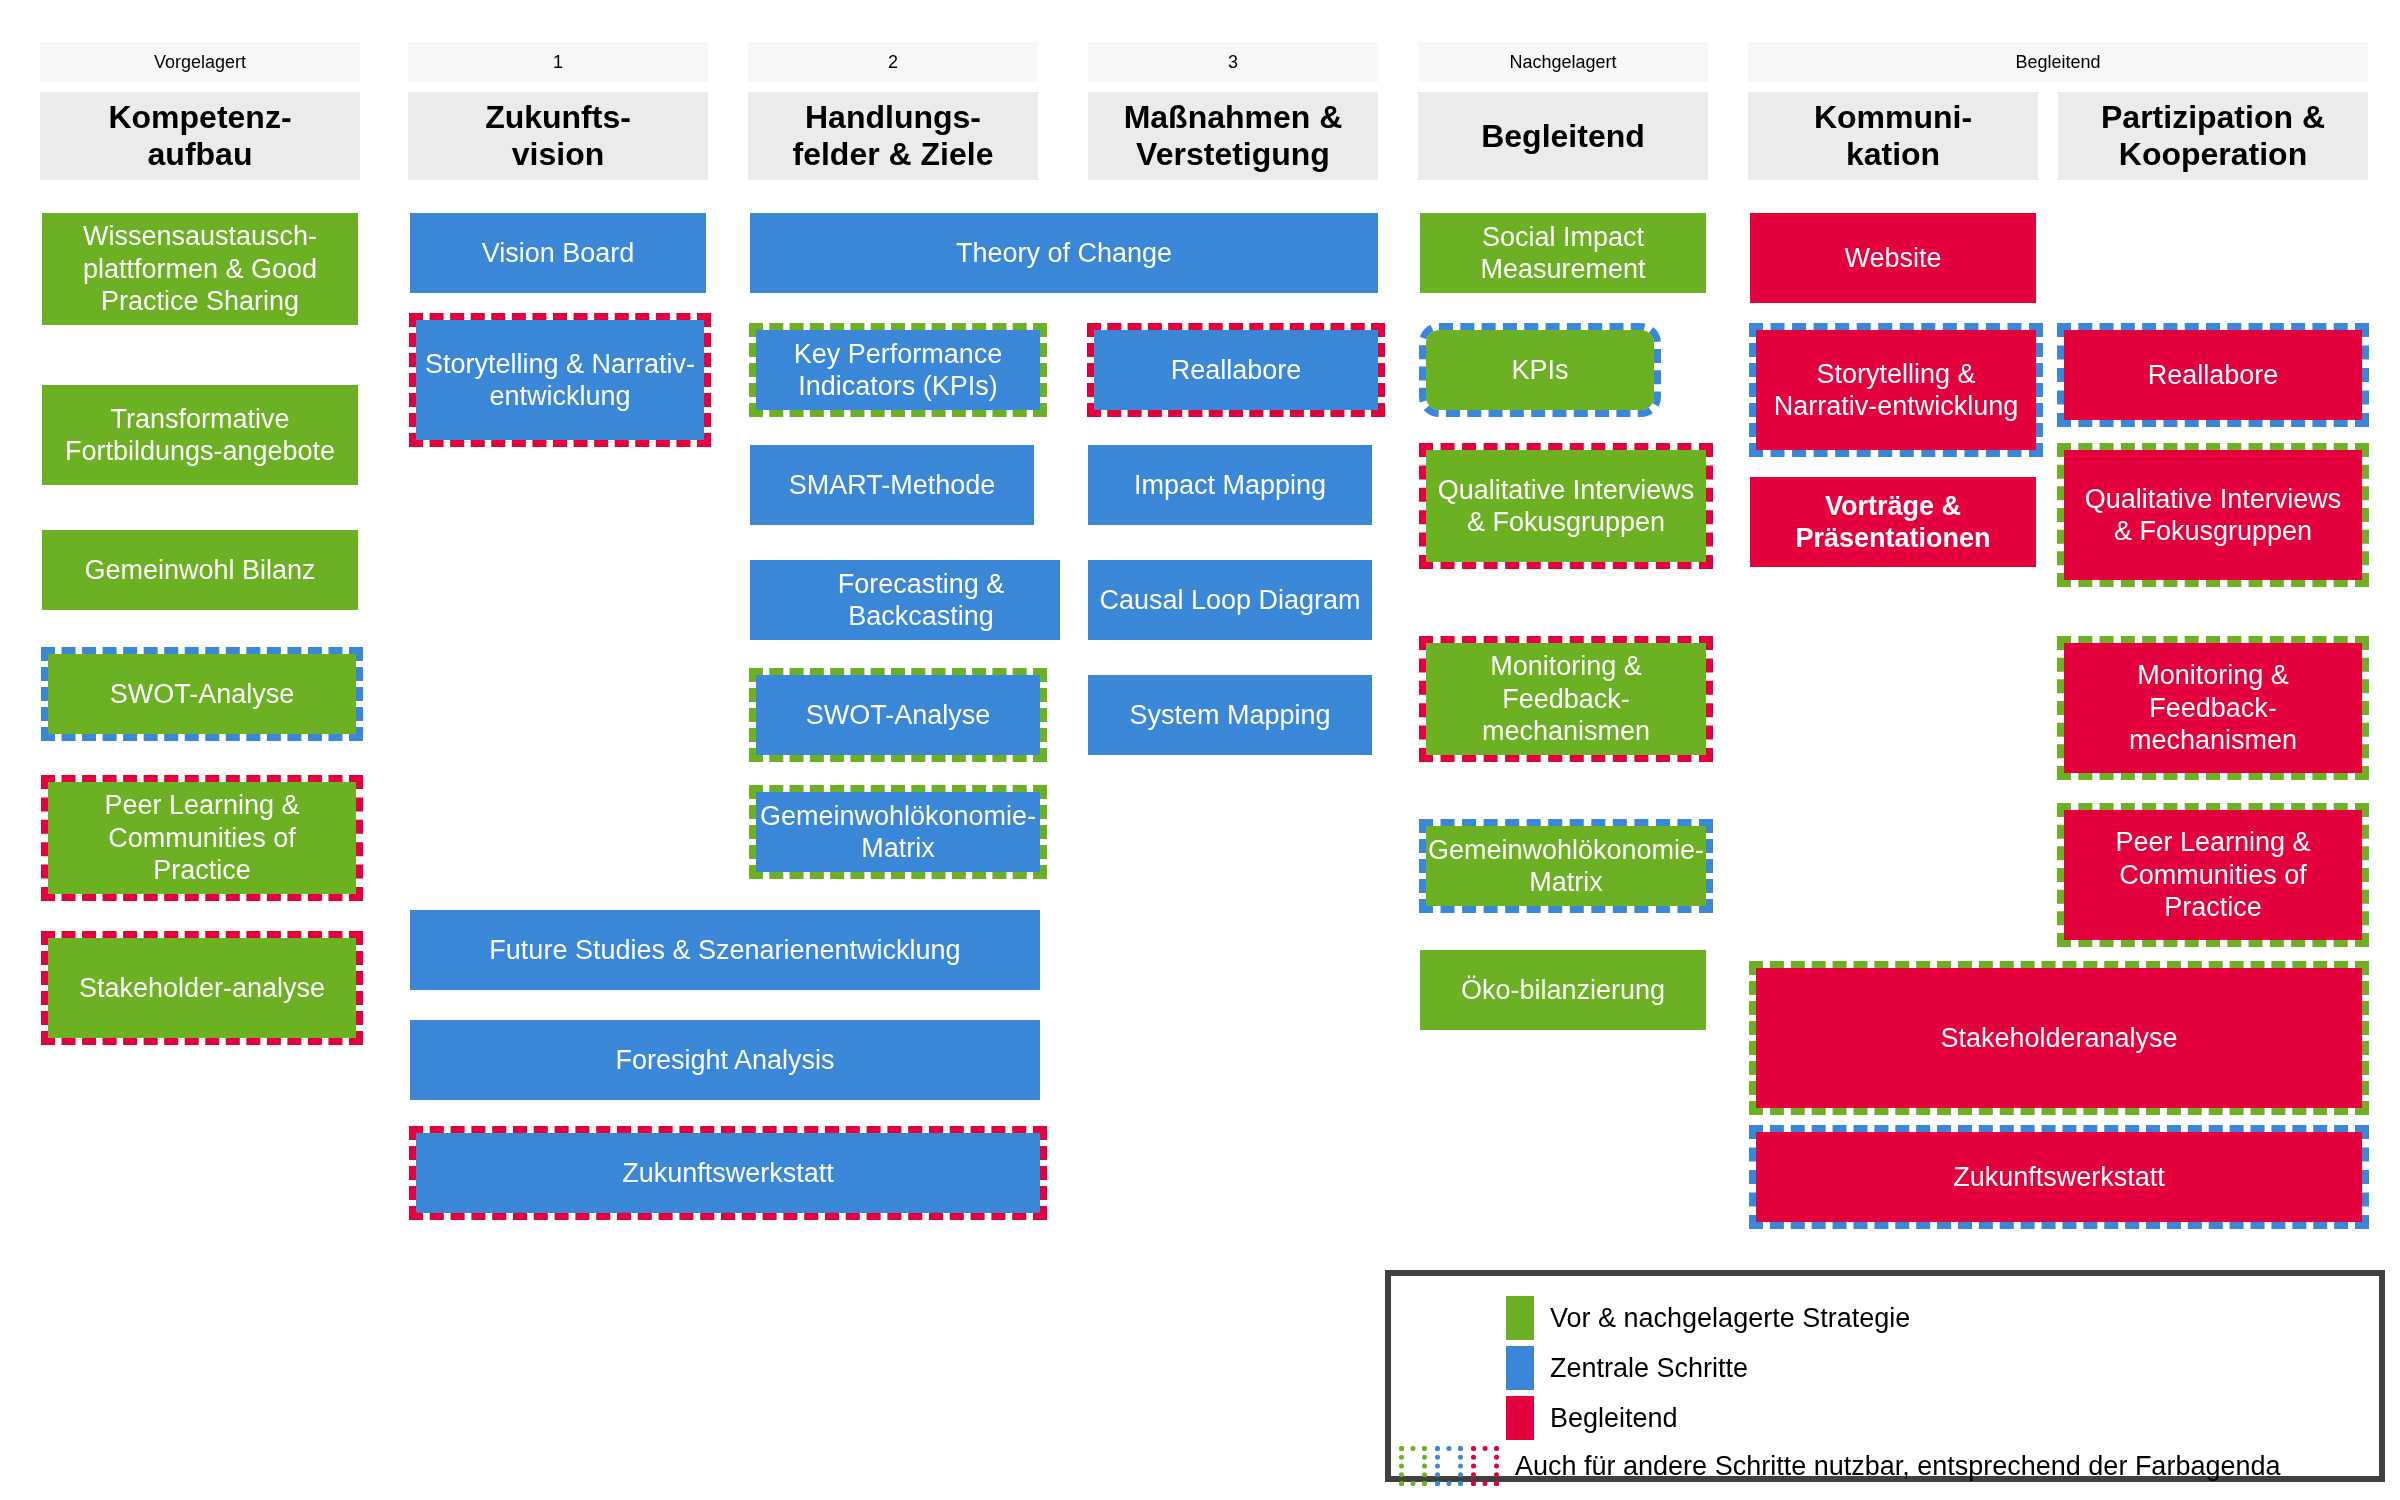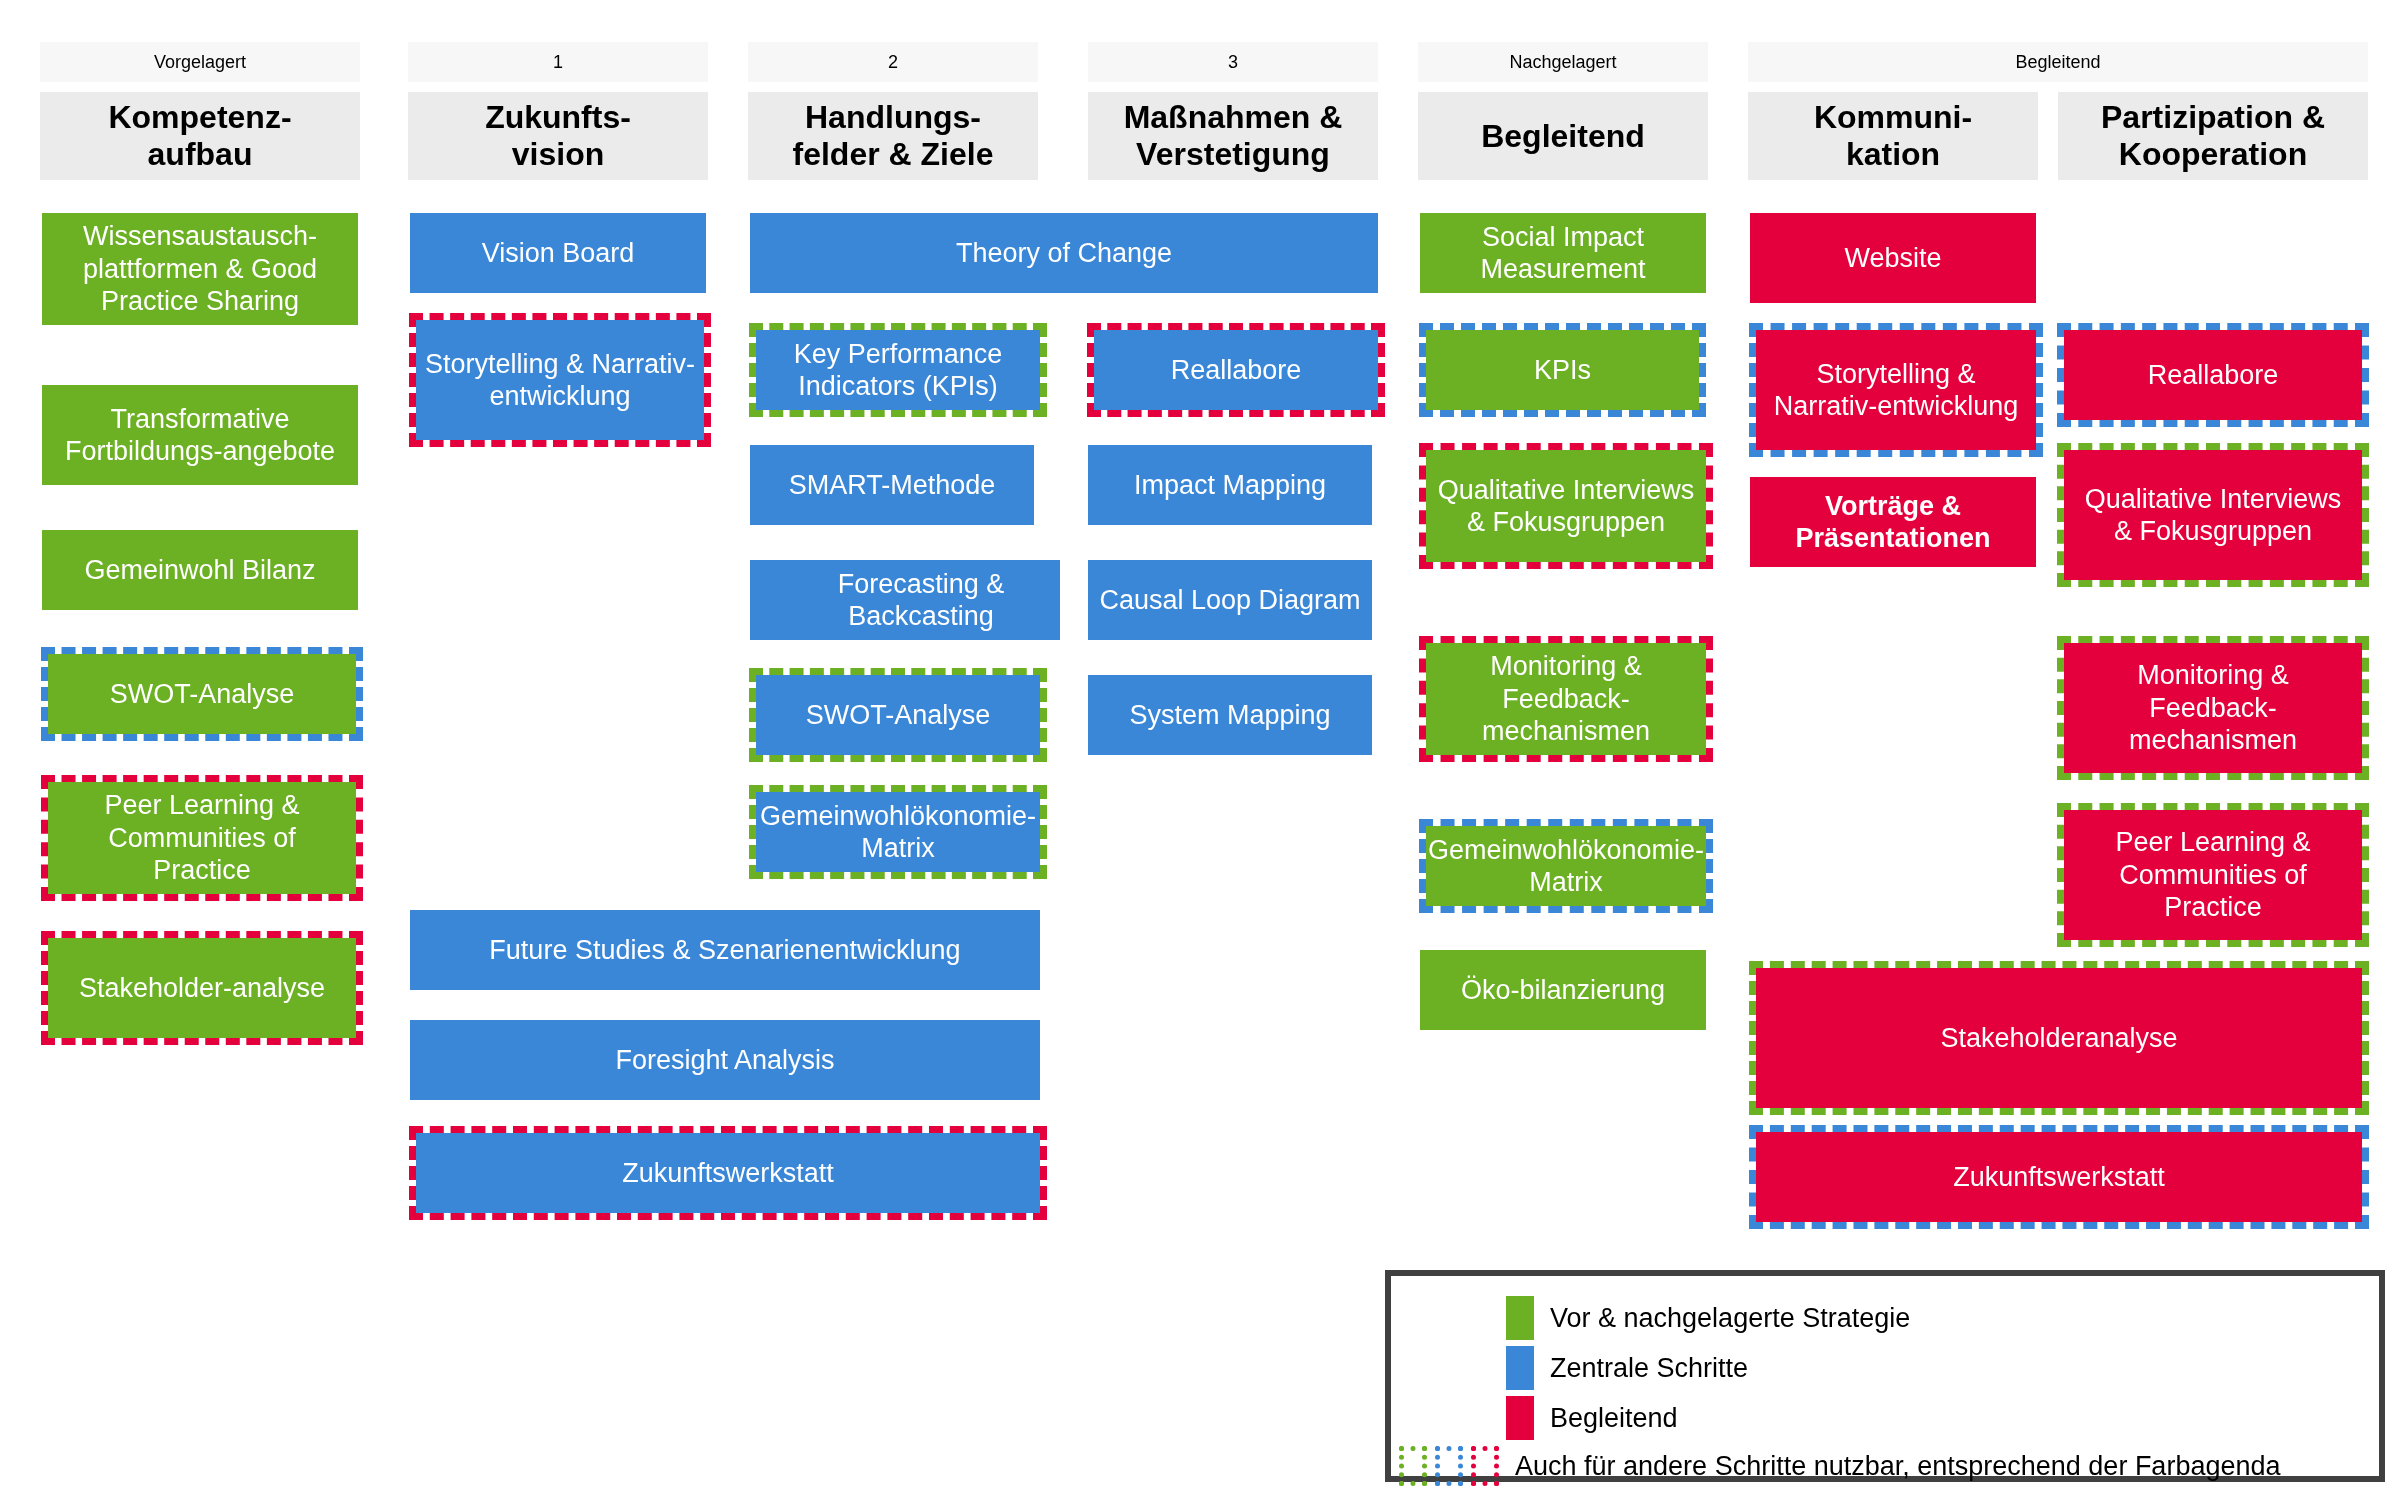--- a/index.html
+++ b/index.html
@@ -143,21 +143,21 @@
   <div class="box c-blue d-red" style="left:1094px;top:330px;width:284px;height:80px;">Reallabore</div>
   <div class="box c-blue" style="left:1088px;top:445px;width:284px;height:80px;">Impact Mapping</div>
   <div class="box c-blue" style="left:1088px;top:560px;width:284px;height:80px;">Causal Loop Diagram</div>
   <div class="box c-blue" style="left:410px;top:910px;width:630px;height:80px;">Future Studies &amp; Szenarienentwicklung</div>
 
   <div class="box c-blue" style="left:1088px;top:675px;width:284px;height:80px;">System Mapping</div>
   <div class="box c-blue" style="left:410px;top:1020px;width:630px;height:80px;">Foresight Analysis</div>
   <div class="box c-blue d-red" style="left:416px;top:1133px;width:624px;height:80px;">Zukunftswerkstatt</div>
 
   <div class="box c-green" style="left:1420px;top:213px;width:286px;height:80px;">Social Impact Measurement</div>
-  <div class="box c-green d-blue" style="left:1426px;top:330px;width:273px;height:80px;">KPIs</div>
+  <div class="box c-green d-blue" style="left:1426px;top:330px;width:228px;height:80px;border-radius:13px;">KPIs</div>
   <div class="box c-green d-red" style="left:1426px;top:450px;width:280px;height:112px;">Qualitative Interviews &amp; Fokusgruppen</div>
   <div class="box c-green d-red" style="left:1426px;top:643px;width:280px;height:112px;">Monitoring &amp; Feedback-mechanismen</div>
   <div class="box c-green d-blue" style="left:1426px;top:826px;width:280px;height:80px;">Gemeinwohlökonomie-Matrix</div>
   <div class="box c-green" style="left:1420px;top:950px;width:286px;height:80px;">Öko-bilanzierung</div>
 
   <div class="box c-red" style="left:1750px;top:213px;width:286px;height:90px;">Website</div>
   <div class="box c-red d-blue" style="left:1756px;top:330px;width:280px;height:120px;">Storytelling &amp; Narrativ-entwicklung</div>
   <div class="box c-red" style="left:1750px;top:477px;width:286px;height:90px;font-weight:bold;">Vorträge &amp; Präsentationen</div>
 
   <div class="box c-red d-blue" style="left:2064px;top:330px;width:298px;height:90px;">Reallabore</div>

